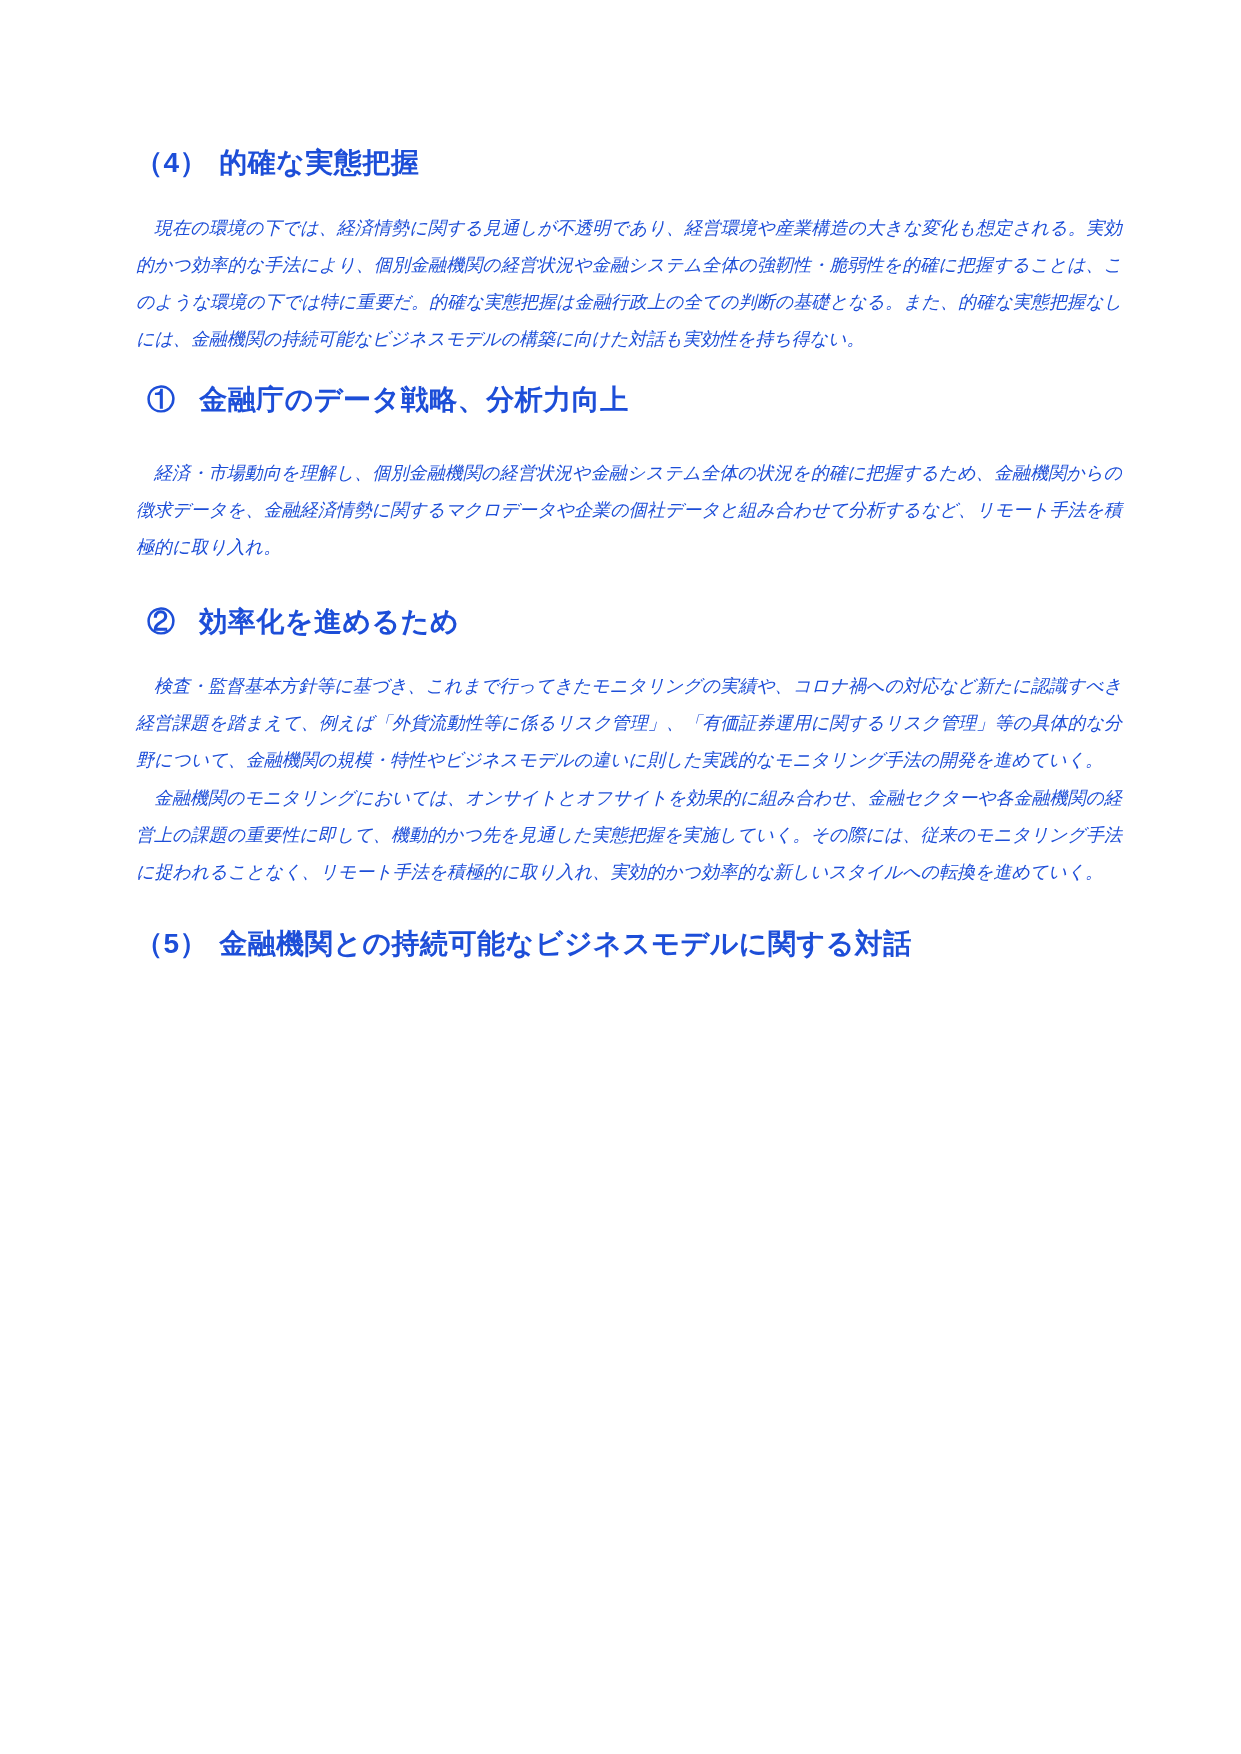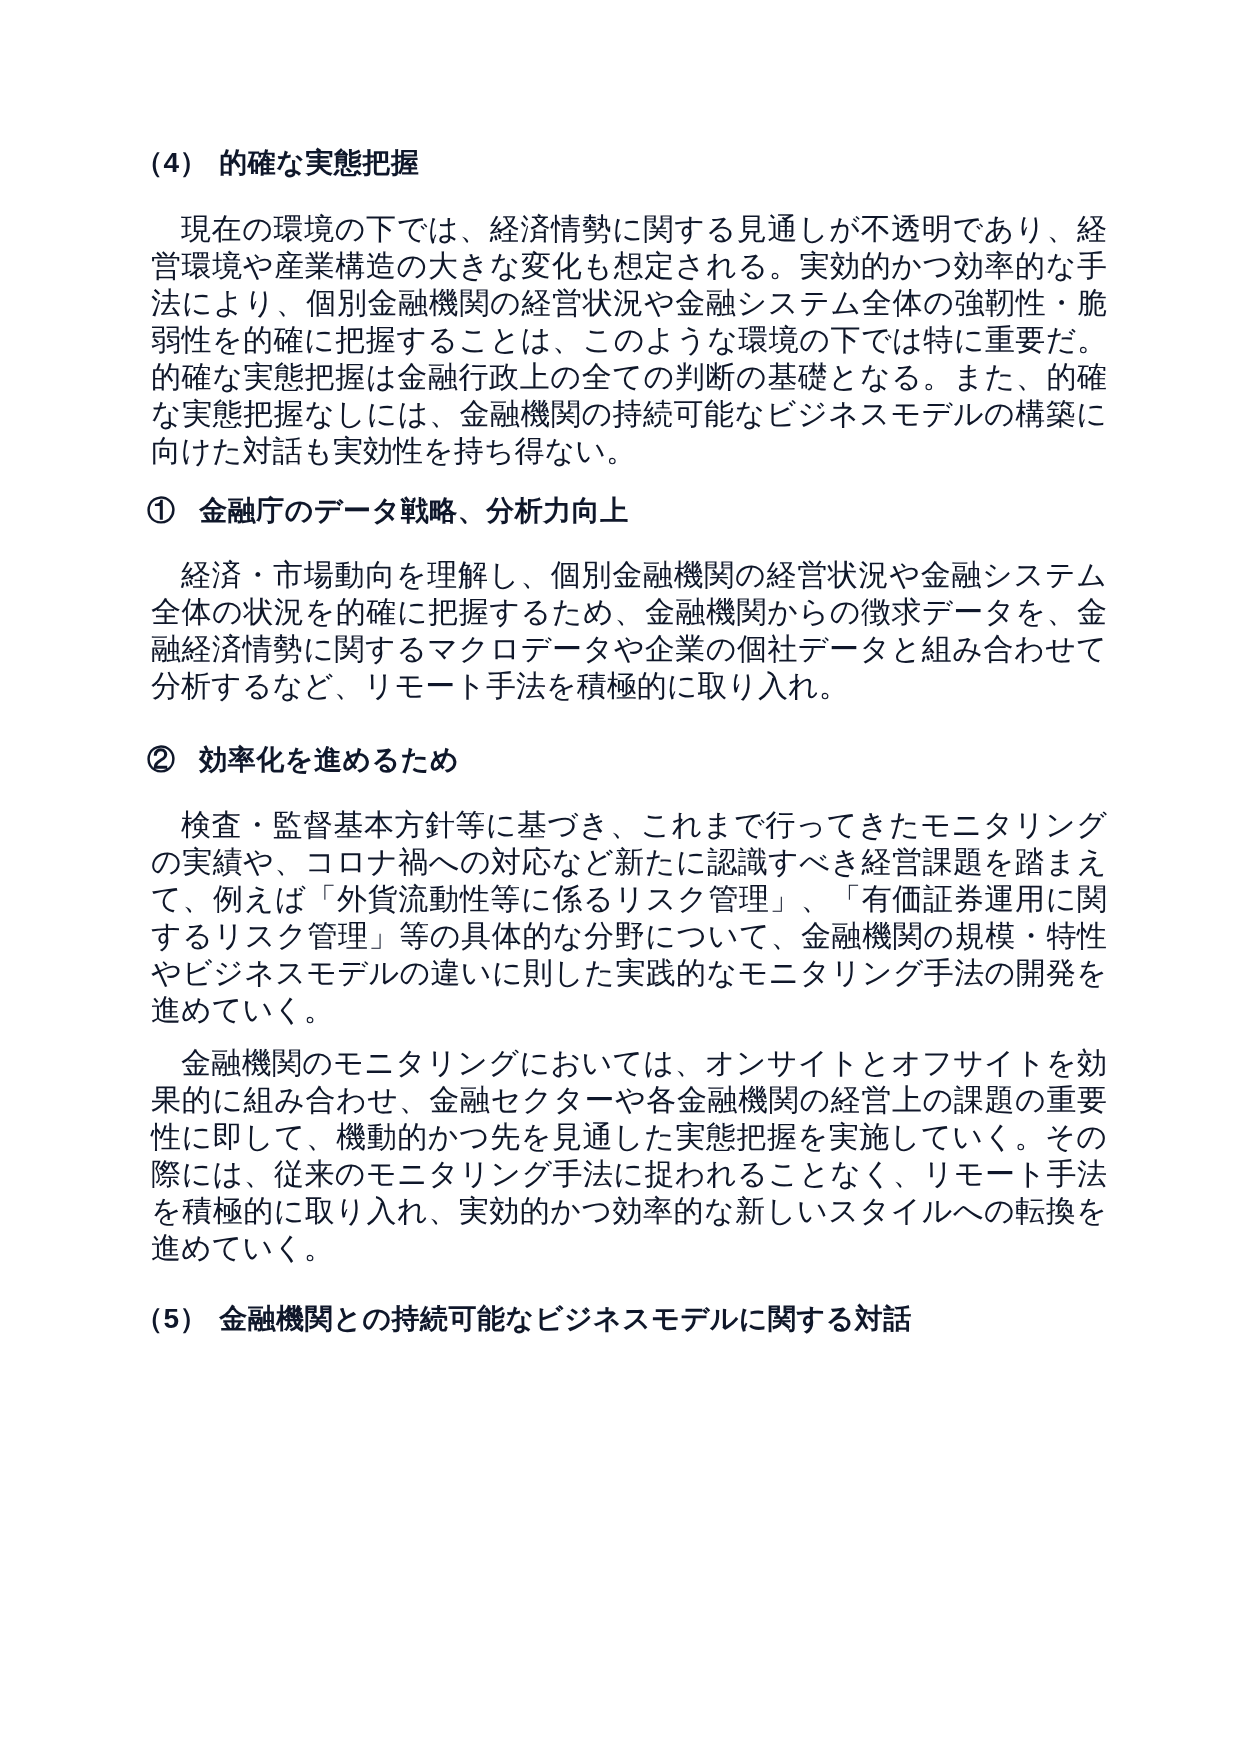--- a/index.html
+++ b/index.html
@@ -5,21 +5,21 @@
   html, body {
     margin: 0;
     padding: 0;
     background: #ffffff;
   }
   .page {
     position: relative;
     width: 1241px;
     height: 1438px;
     background: #ffffff;
-    color: #0f172a;
+    color: #1d4ed8;
     font-family: "Liberation Sans", sans-serif;
     overflow: hidden;
   }
   .content {
     position: absolute;
     left: 135px;
     top: 144px;
     width: 988px;
   }
   .section { margin: 0; }
@@ -30,36 +30,37 @@
     font-weight: 700;
     letter-spacing: 0.5px;
     white-space: nowrap;
   }
   .sec-heading.paren { margin-bottom: 28px; }
   .sec-heading.circle { padding-left: 12px; }
   .sec-heading.paren .sec-title { margin-left: 0.4em; }
   .sec-heading.circle .sec-title { margin-left: 0.85em; }
 
   .section-1 { margin-top: 23px; }
-  .section-1 .sec-heading { margin-bottom: 26px; }
+  .section-1 .sec-heading { margin-bottom: 36px; }
   .section-2 { margin-top: 37px; }
   .section-2 .sec-heading { margin-bottom: 27px; }
   .section-3 { margin-top: 34px; }
   .section-3 .sec-heading { margin-bottom: 21px; }
 
   .para {
-    margin: 16px;
-    font-size: 30px;
+    margin: 1px;
+    font-size: 18px;
     line-height: 37px;
     text-align: justify;
     text-justify: inter-ideograph;
     text-indent: 1em;
     letter-spacing: 0;
     word-break: break-all;
     overflow-wrap: break-word;
+    font-style: italic;
   }
   .footer {
     position: absolute;
     left: 0;
     top: 1578px;
     width: 100%;
     text-align: center;
     font-family: "Liberation Serif", serif;
     font-size: 28px;
     line-height: 30px;

